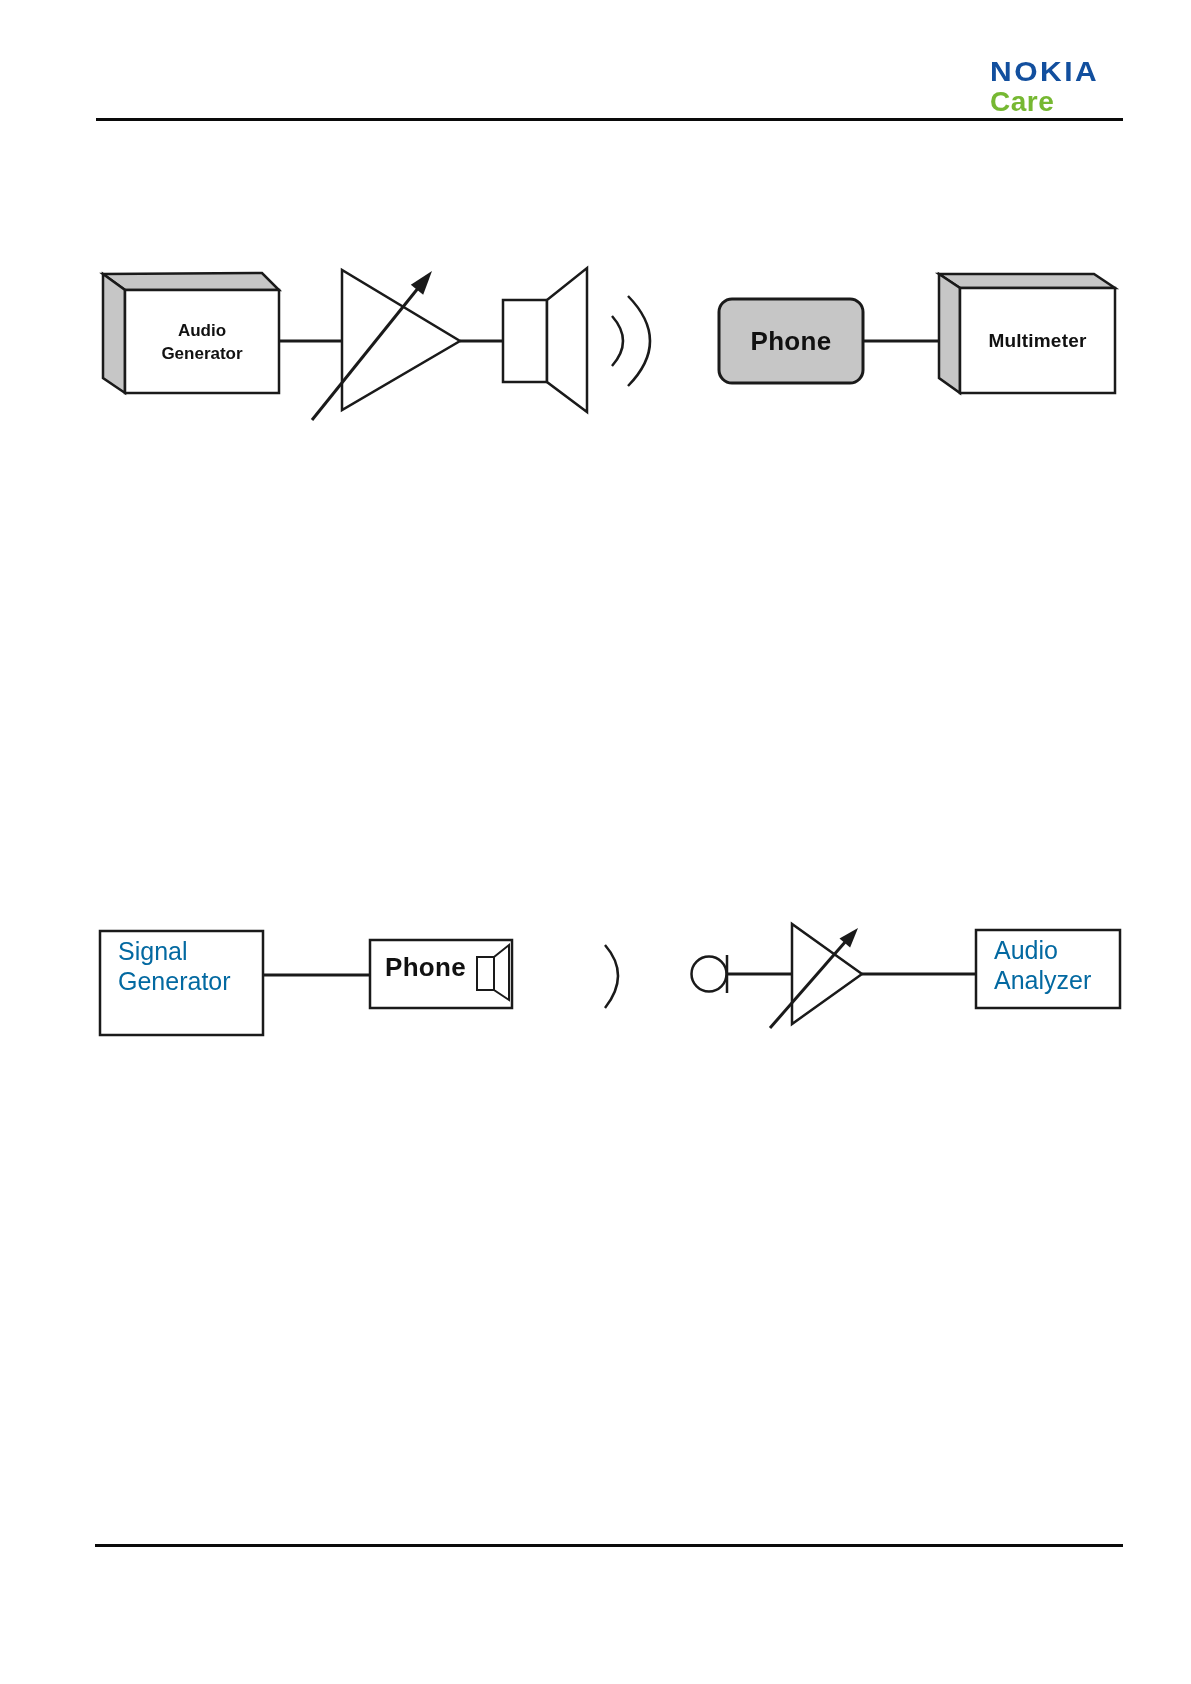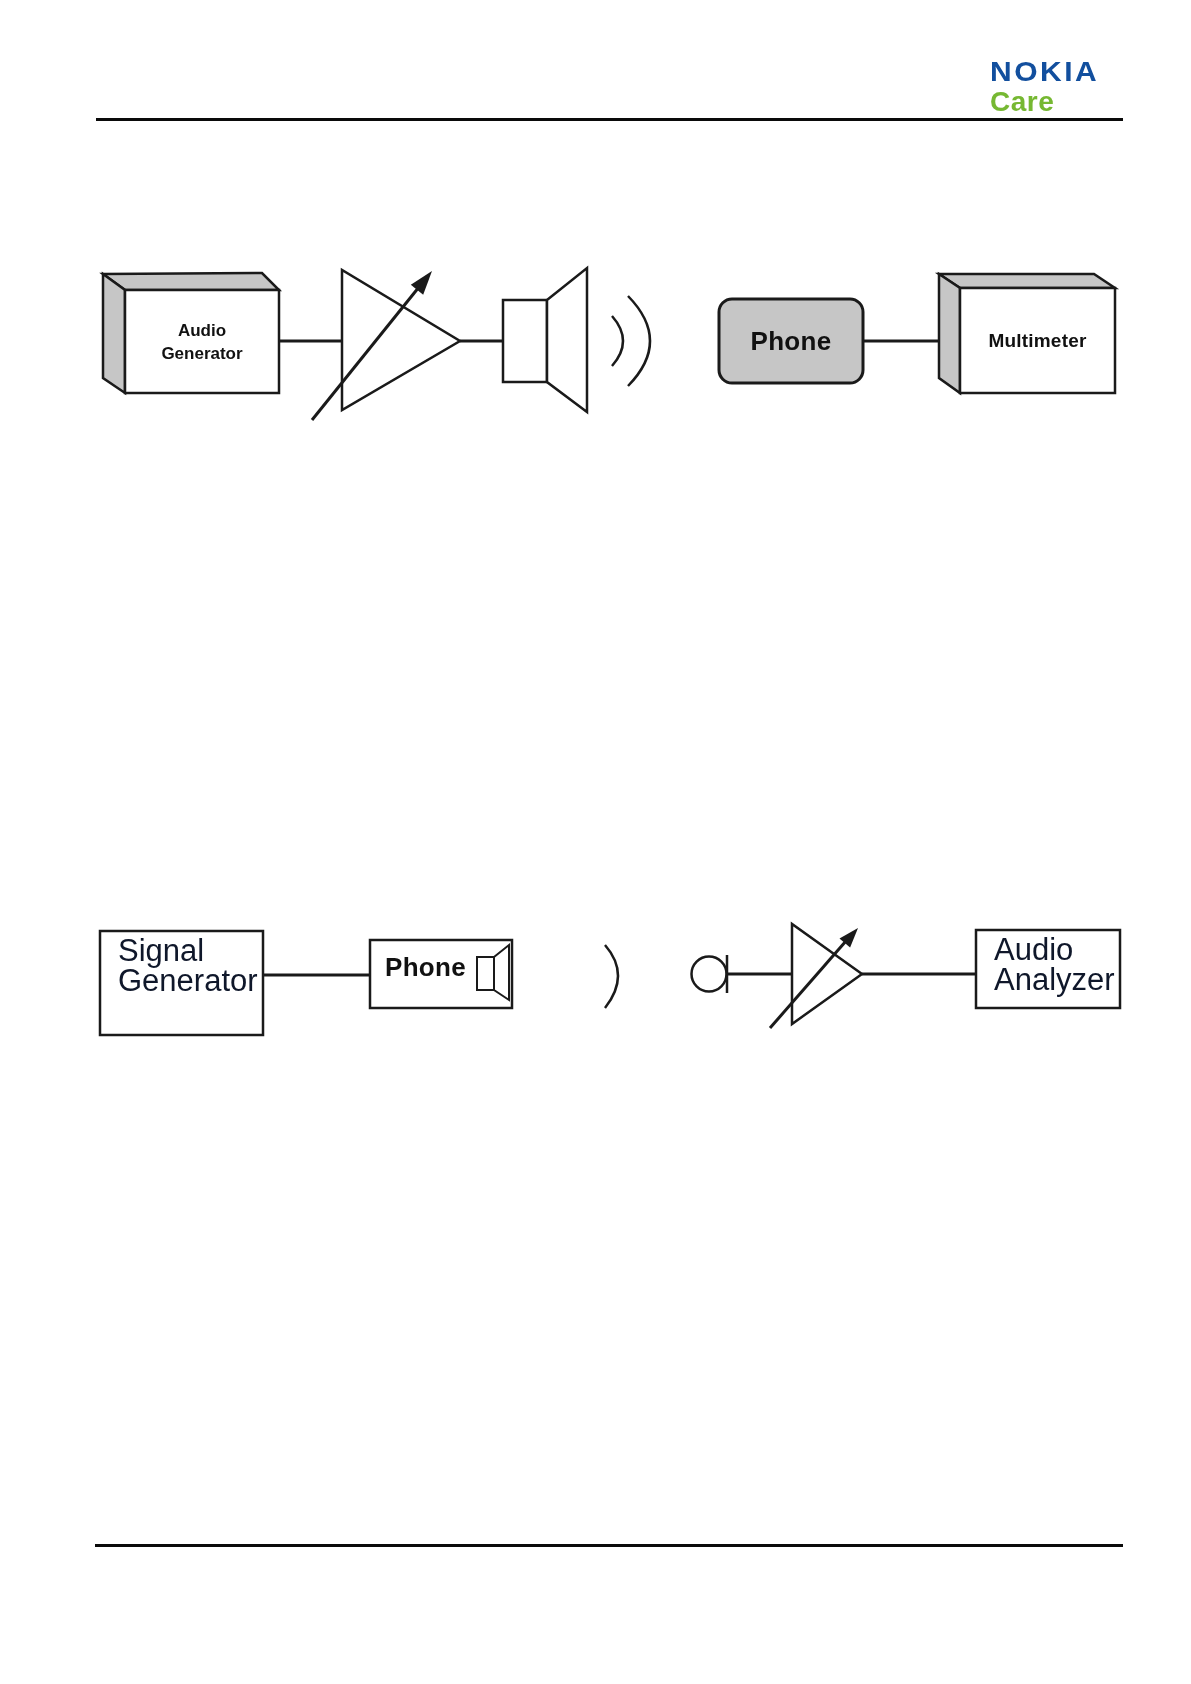--- a/index.html
+++ b/index.html
@@ -18,21 +18,21 @@
   .logo .care { font-weight:700; font-size:28px; margin-top:0px; letter-spacing:0.5px; }
   svg.diagram-layer { position:absolute; left:0; top:0; }
   .lbl { position:absolute; color:#111; }
   .lbl-center {
     display:flex; flex-direction:column; align-items:center;
     justify-content:center; text-align:center;
   }
   .lbl-bold-sm { font-weight:700; font-size:17px; line-height:23px; }
   .lbl-bold-md { font-weight:700; font-size:19px; line-height:22px; letter-spacing:0.2px; }
   .lbl-bold-lg { font-weight:700; font-size:26px; line-height:28px; letter-spacing:0.3px; }
-  .lbl-reg { font-weight:400; font-size:31px; line-height:30px; color:#0f172a; }
+  .lbl-reg { font-weight:400; font-size:25px; line-height:30px; color:#0369a1; }
 </style>
 </head>
 <body>
 
 <div class="page">
 
   <div class="rule header-rule"></div>
 
   <div class="logo">
     <div class="nokia" style="color: rgb(18, 79, 158);">NOKIA</div>

